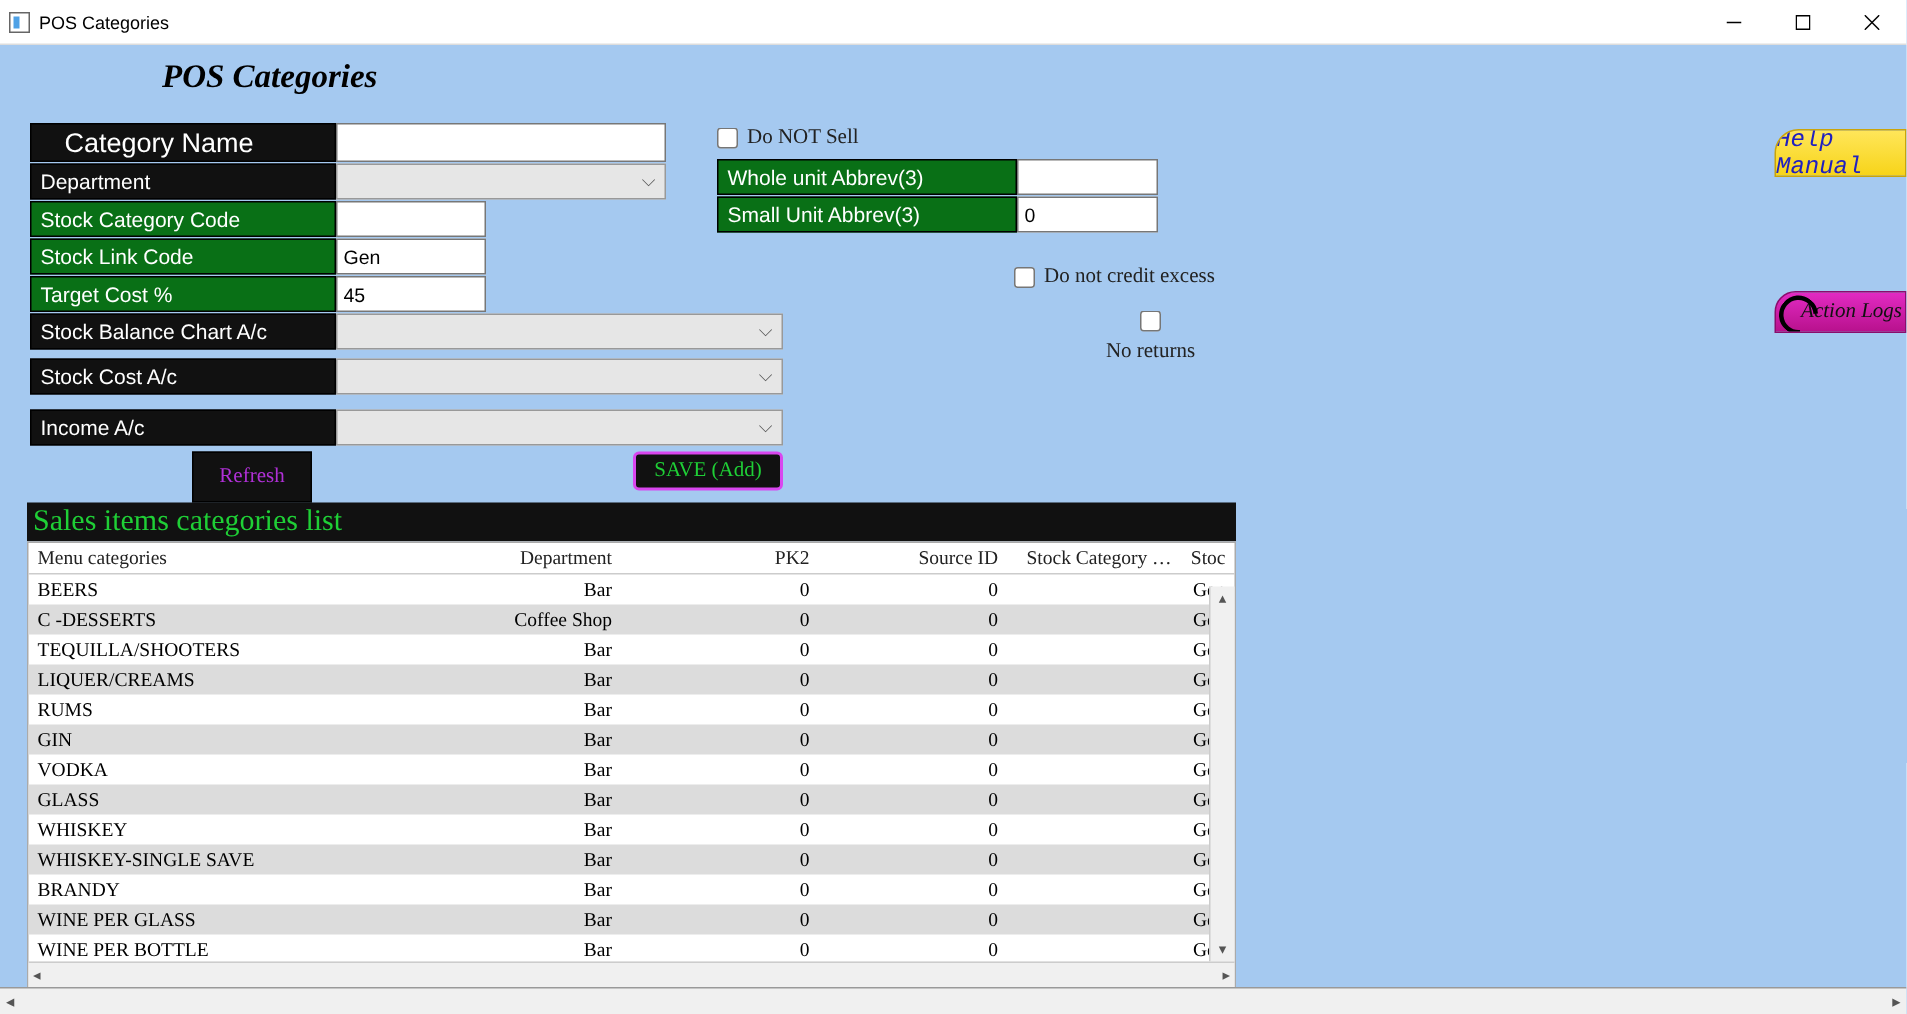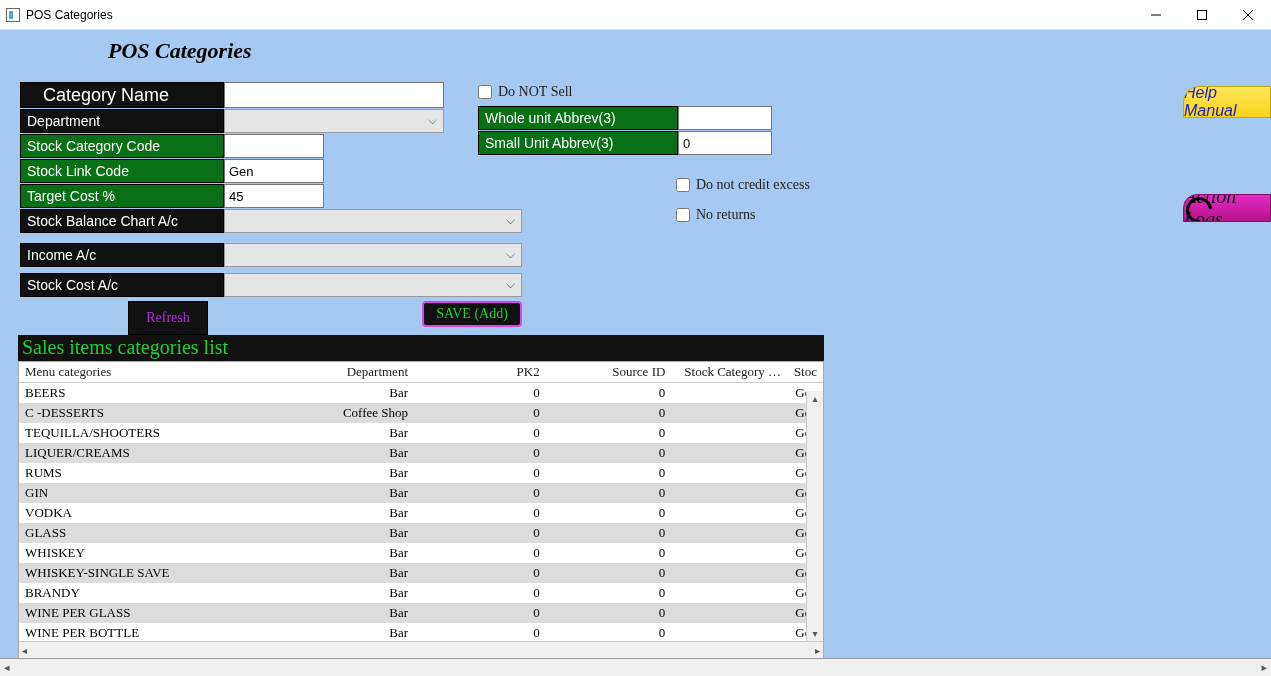--- a/index.html
+++ b/index.html
@@ -56,22 +56,22 @@
   .gc5 { width:116px; text-align:right; }
   .gc6 { width:36px; text-align:right; }
   .gbody { flex:1; overflow:hidden; font-family:"Segoe UI Light","Segoe UI"; font-size:13px; }
   .grow { height:20px; align-items:center; }
   .grow.alt { background:#dcdcdc; }
   .vscroll { position:absolute; right:0; top:29px; bottom:17px; width:17px; background:#f0f0f0; border-left:1px solid #ccc; display:flex; flex-direction:column; justify-content:space-between; align-items:center; }
   .vscroll .arrow { font-size:10px; color:#555; padding:2px 0; }
   .hscroll { position:absolute; left:0; right:0; bottom:0; height:17px; background:#f0f0f0; border-top:1px solid #ccc; display:flex; justify-content:space-between; align-items:center; padding:0 3px; }
   .hscroll .arrow { font-size:10px; color:#555; }
 
-  .side-help { position:absolute; right:0; top:56px; width:88px; height:32px; background:linear-gradient(#ffe65a,#f7d419); border-top-left-radius:16px; border:1px solid #caa40a; display:flex; align-items:center; justify-content:flex-end; padding-right:2px; font-family:Liberation Sans, sans-serif; color:#2020c0; font-size:16px; font-style:italic; overflow:hidden; }
-  .side-logs { position:absolute; right:0; top:164px; width:88px; height:28px; background:linear-gradient(#e22bc3, #b8118d); border-top-left-radius:14px; border:1px solid #8a0d6c; display:flex; align-items:center; justify-content:flex-end; padding-right:2px; font-family:"Gabriola","Segoe Script",cursive; color:#111; font-size:20px; font-style:italic; overflow:hidden; }
+  .side-help { position:absolute; right:0; top:56px; width:88px; height:32px; background:linear-gradient(#ffe65a,#f7d419); border-top-left-radius:16px; border:1px solid #caa40a; display:flex; align-items:center; justify-content:flex-end; padding-right:2px; font-family:Liberation Mono, monospace; color:#2020c0; font-size:16px; font-style:italic; overflow:hidden; }
+  .side-logs { position:absolute; right:0; top:164px; width:88px; height:28px; background:linear-gradient(#e22bc3, #b8118d); border-top-left-radius:14px; border:1px solid #8a0d6c; display:flex; align-items:center; justify-content:flex-end; padding-right:2px; font-family:"Gabriola","Segoe Script",cursive; color:#111; font-size:14px; font-style:italic; overflow:hidden; }
   .side-logs::before { content:""; position:absolute; left:2px; top:2px; width:20px; height:20px; border-radius:50%; border:3px solid #000; border-right-color:transparent; transform:rotate(40deg);}
   
   .bottom-hscroll { position:absolute; left:0; right:0; bottom:0; height:18px; background:#f0f0f0; border-top:1px solid #999; display:flex; justify-content:space-between; align-items:center; padding:0 4px; }
   .bottom-hscroll .arrow { font-size:11px; color:#555; }
 </style>
 </head>
 <body>
 
 <div class="titlebar">
   <span class="titlebar-icon"></span>
@@ -118,26 +118,26 @@
       <input class="txt" style="width: 100px;" value="Gen">
     </div>
     <div class="row">
       <span class="label-green" style="width:204px">Target Cost %</span>
       <input class="txt" style="width: 100px;" value="45">
     </div>
     <div class="row">
       <span class="label-black" style="width:204px">Stock Balance Chart A/c</span>
       <div class="sel" style="width:298px"></div>
     </div>
+    <div class="row" style="margin-top:6px">
+      <span class="label-black" style="width:204px">Stock Cost A/c</span>
+      <div class="sel" style="width:298px"></div>
+    </div>
     <div class="row" style="margin-top:10px">
       <span class="label-black" style="width:204px">Income A/c</span>
-      <div class="sel" style="width:298px"></div>
-    </div>
-    <div class="row" style="margin-top:6px">
-      <span class="label-black" style="width:204px">Stock Cost A/c</span>
       <div class="sel" style="width:298px"></div>
     </div>
     <div class="row" style="margin-top:4px">
       <span style="width:108px"></span>
       <button class="btn-refresh">Refresh</button>
       <span style="width:214px"></span>
       <button class="btn-save">SAVE (Add)</button>
     </div>
   </div>
 
@@ -151,21 +151,21 @@
       <input class="txt" style="width: 94px;" value="">
     </div>
     <div class="row">
       <span class="label-green" style="width:200px">Small Unit Abbrev(3)</span>
       <input class="txt" style="width: 94px;" value="0">
     </div>
     <label class="chk" style="margin-top:22px; margin-left:198px;">
       <input type="checkbox" style="">
       <span>Do not credit excess</span>
     </label>
-    <label class="chk" style="margin-top:14px; margin-left:198px;">
+    <label class="chk" style="margin-top:14px; margin-left:198px;flex-direction:column;">
       <input type="checkbox" style="">
       <span>No returns</span>
     </label>
   </div>
 
   <div class="grid-wrap">
     <div class="grid-title">Sales items categories list</div>
     <div class="grid" style="position:relative;">
       <div class="ghead">
         <div class="gc gc1">Menu categories</div>

